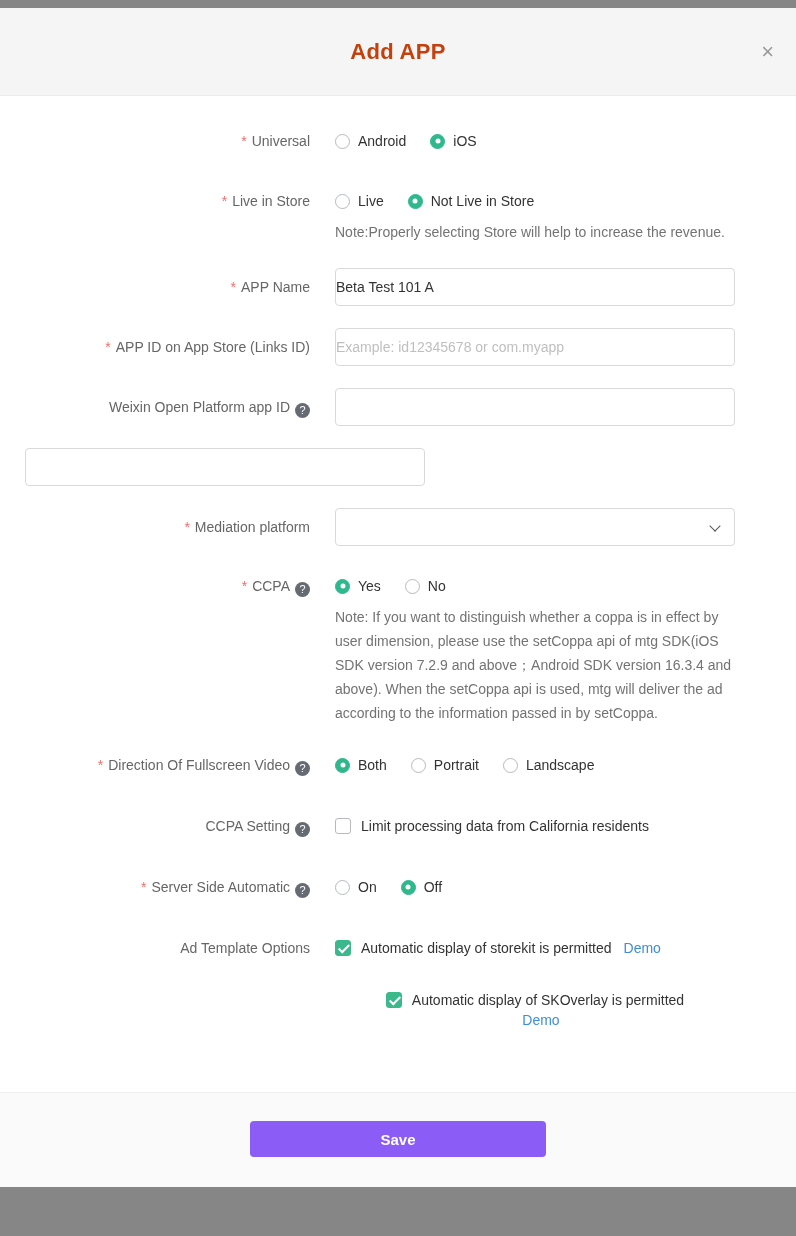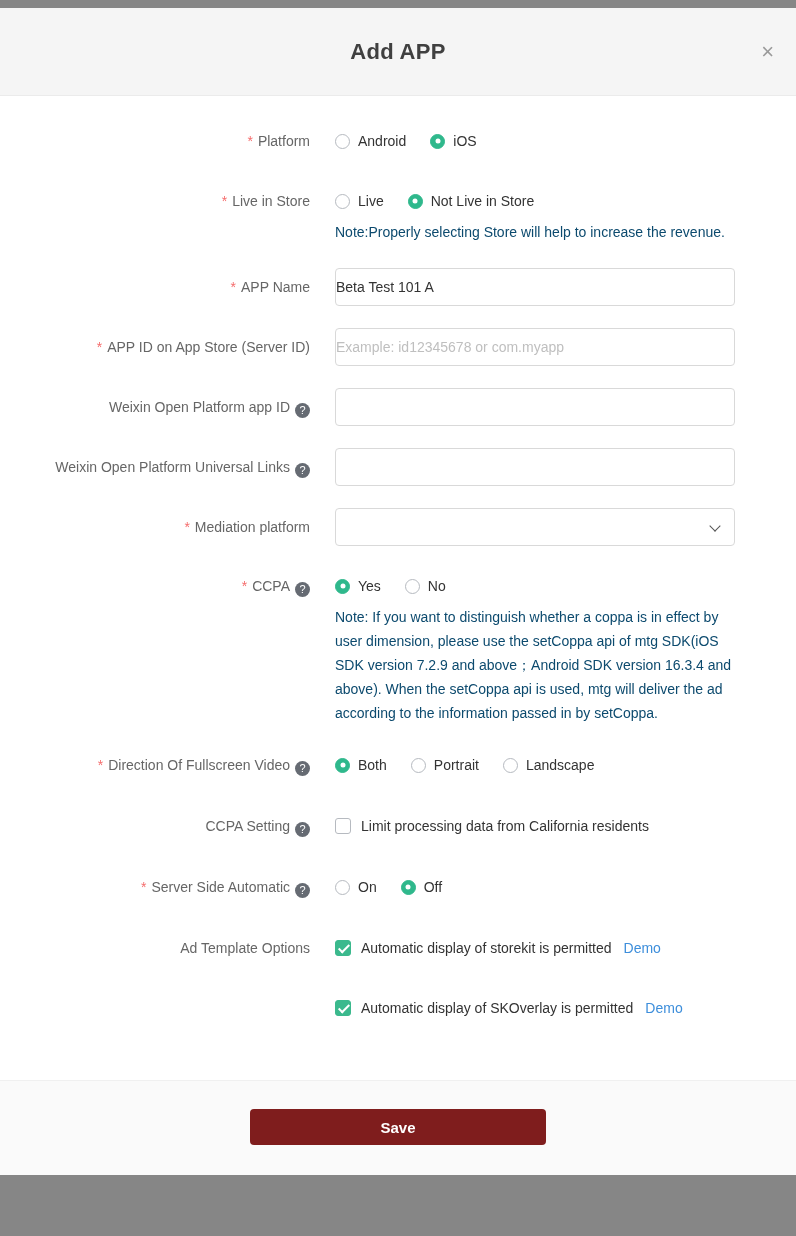--- a/index.html
+++ b/index.html
@@ -14,21 +14,21 @@
   
   .modal-header {
     position: relative;
     background: #f5f5f5;
     height: 88px;
     display: flex;
     align-items: center;
     justify-content: center;
     border-bottom: 1px solid #ebebeb;
   }
-  .modal-title { font-size: 22px; color: #404040; font-weight: 600; letter-spacing: 0.3px; }
+  .modal-title { font-size: 22px; color: #c2410c; font-weight: 600; letter-spacing: 0.3px; }
   .close-btn {
     position: absolute;
     right: 18px;
     top: 50%;
     transform: translateY(-50%);
     color: #9a9a9a;
     font-size: 22px;
     line-height: 1;
     cursor: pointer;
     font-weight: 400;
@@ -104,21 +104,21 @@
     content: "";
     position: absolute;
     left: 5px; top: 1px;
     width: 4px; height: 9px;
     border: solid #fff;
     border-width: 0 2px 2px 0;
     transform: rotate(45deg);
   }
 
   
-  .note { color: #0c4a6e; font-size: 14px; line-height: 24px; margin-top: 9px; }
+  .note { color: #737373; font-size: 14px; line-height: 24px; margin-top: 9px; }
 
   
   .text-input {
     width: 400px; height: 38px;
     border: 1px solid #d9d9d9;
     border-radius: 4px;
     padding: 0 0;
     font-size: 14px;
     color: #333;
     font-family: inherit;
@@ -144,33 +144,33 @@
     transform: rotate(45deg);
   }
 
   .demo-link { color: #3d8edb; margin-left: 12px; cursor: pointer; text-decoration: none; }
 
   
   .mb40 { margin-bottom: 40px; }
   .mb30 { margin-bottom: 30px; }
   .mb24 { margin-bottom: 24px; }
   .mb22 { margin-bottom: 22px; }
-  .gap40 { margin-top: 40px; }
+  .gap40 { margin-top: 32px; flex-direction: column; }
 
   
   .modal-footer {
     background: #fafafa;
     border-top: 1px solid #f0f0f0;
     padding: 28px 0 30px 0;
     display: flex;
     justify-content: center;
   }
   .save-btn {
     width: 296px; height: 36px;
-    background: #7f1d1d;
+    background: #8b5cf6;
     color: #fff;
     border: none;
     border-radius: 4px;
     font-size: 15px;
     font-weight: bold;
     font-family: inherit;
     cursor: pointer;
     text-align: center;
   }
 </style>
@@ -180,21 +180,21 @@
 <div class="modal">
 
   <div class="modal-header">
     <div class="modal-title">Add APP</div>
     <div class="close-btn">×</div>
   </div>
 
   <div class="form-body">
 
     <div class="row mb40">
-      <div class="label required">Platform</div>
+      <div class="label required">Universal</div>
       <div class="control">
         <div class="radio-group">
           <label class="radio">
             <span class="radio-circle"></span>
             <span class="radio-text">Android</span>
           </label>
           <label class="radio">
             <span class="radio-circle checked"></span>
             <span class="radio-text">iOS</span>
           </label>
@@ -220,35 +220,34 @@
     </div>
 
     <div class="row mb22">
       <div class="label for-input required">APP Name</div>
       <div class="control">
         <input class="text-input" type="text" value="Beta Test 101 A" style="">
       </div>
     </div>
 
     <div class="row mb22">
-      <div class="label for-input required">APP ID on App Store (Server ID)</div>
+      <div class="label for-input required">APP ID on App Store (Links ID)</div>
       <div class="control">
         <input class="text-input" type="text" placeholder="Example: id12345678 or com.myapp" style="">
       </div>
     </div>
 
     <div class="row mb22">
       <div class="label for-input"><span>Weixin Open Platform app ID</span><span class="help-icon">?</span></div>
       <div class="control">
         <input class="text-input" type="text" style="">
       </div>
     </div>
 
     <div class="row mb22">
-      <div class="label for-input"><span>Weixin Open Platform Universal Links</span><span class="help-icon">?</span></div>
       <div class="control">
         <input class="text-input" type="text" style="">
       </div>
     </div>
 
     <div class="row mb30">
       <div class="label for-input required">Mediation platform</div>
       <div class="control">
         <div class="select-box">
           <span></span>

